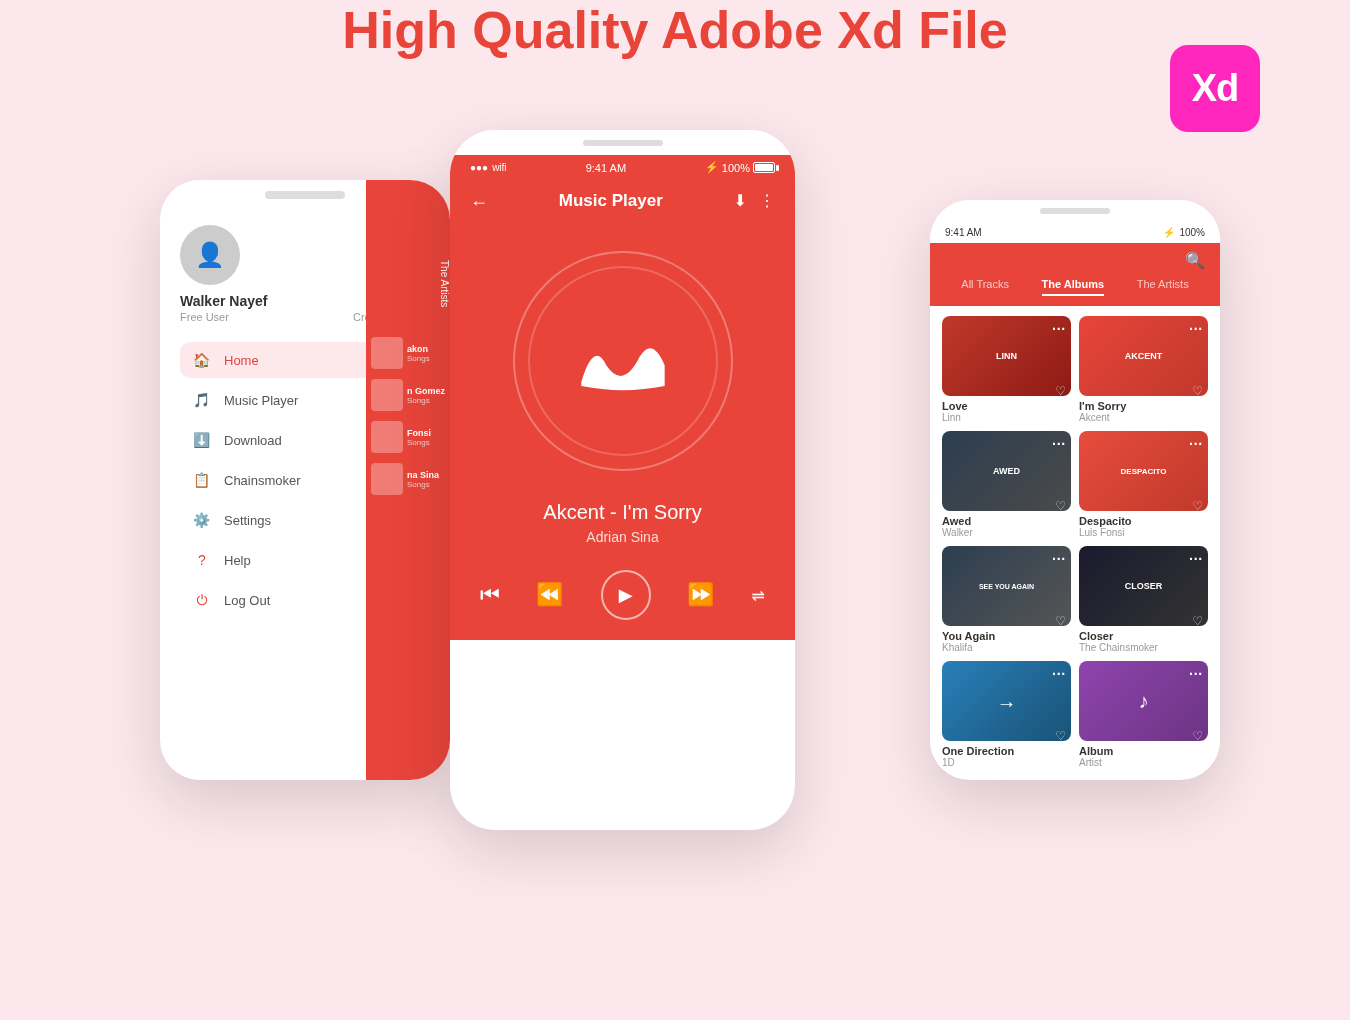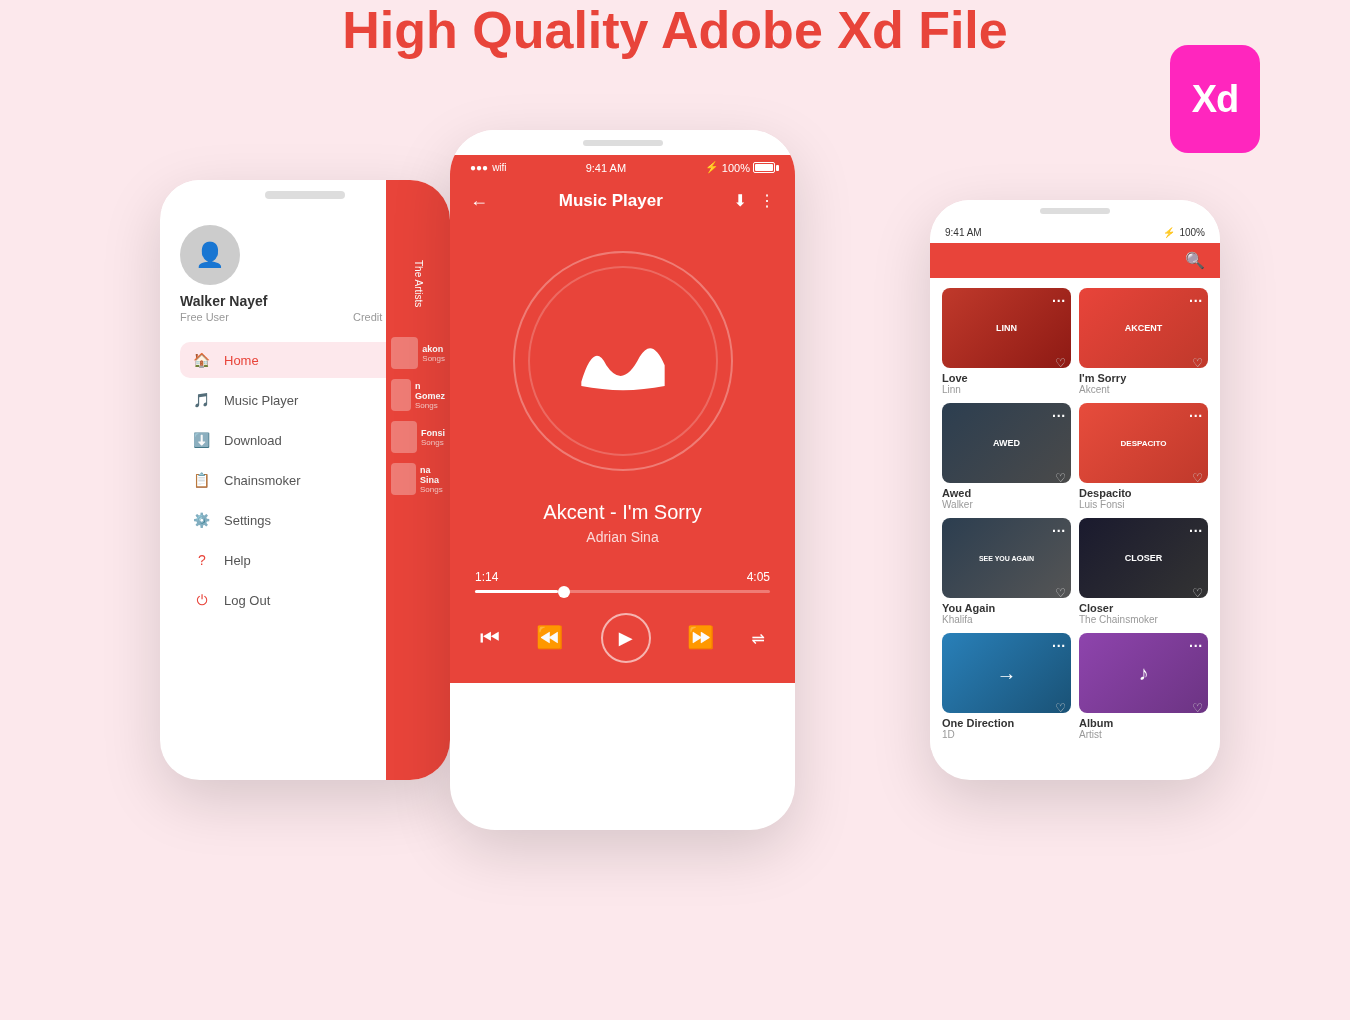--- a/index.html
+++ b/index.html
@@ -22,21 +22,21 @@
       font-weight: 700;
       color: #e8443a;
     }
 
     
     .xd-icon {
       position: absolute;
       top: 45px;
       right: 90px;
       width: 90px;
-      height: 108px;
+      height: 87px;
       background: #ff26be;
       border-radius: 18px;
       display: flex;
       align-items: center;
       justify-content: center;
       color: white;
       font-size: 38px;
       font-weight: 700;
       letter-spacing: -1px;
     }
@@ -151,27 +151,26 @@
       align-items: center;
       justify-content: center;
       color: #e8443a;
     }
 
     
     .left-phone-overlay {
       position: absolute;
       right: 0;
       top: 0;
-      width: 64px;
+      width: 84px;
       height: 100%;
       background: #e8443a;
       display: flex;
       flex-direction: column;
       padding-top: 80px;
-      align-items: center;
     }
     .overlay-tab {
       color: white;
       font-size: 10px;
       writing-mode: vertical-rl;
       margin-bottom: 20px;
     }
 
     
     .phone-center {
@@ -639,30 +638,20 @@
             <svg class="crown-svg" viewBox="0 0 120 70">
               <path d="M10,60 Q25,10 40,40 Q60,70 80,30 Q95,5 110,40 L110,65 Q60,75 10,65 Z" fill="white"></path>
             </svg>
           </div>
         </div>
       </div>
 
       <div class="song-title">Akcent - I'm Sorry</div>
       <div class="song-subtitle">Adrian Sina</div>
 
-      <div class="progress-container">
-        <div class="progress-times">
-          <span>1:14</span>
-          <span>4:05</span>
-        </div>
-        <div class="progress-bar">
-          <div class="progress-fill"></div>
-          <div class="progress-thumb"></div>
-        </div>
-      </div>
 
       <div class="controls">
         <button class="ctrl-btn">⏮</button>
         <button class="ctrl-btn">⏪</button>
         <div class="play-btn">▶</div>
         <button class="ctrl-btn">⏩</button>
         <button class="ctrl-btn" style="font-size:16px;">⇌</button>
       </div>
     </div>
   </div>
@@ -677,20 +666,25 @@
       <div style="display:flex;gap:4px;align-items:center;">
         <span>⚡</span>
         <span>100%</span>
       </div>
     </div>
 
     <div class="albums-header">
       <div class="albums-header-row">
         <span style="color:white;font-size:16px;">🔍</span>
       </div>
+      <div class="albums-tabs">
+        <span class="tab-inactive" style="color:rgba(255,255,255,0.7);font-size:11px;cursor:pointer;">All Tracks</span>
+        <span class="tab-active" style="color:white;font-weight:700;border-bottom:2px solid white;padding-bottom:4px;font-size:11px;cursor:pointer;">The Albums</span>
+        <span class="tab-inactive" style="color:rgba(255,255,255,0.7);font-size:11px;cursor:pointer;">The Artists</span>
+      </div>
     </div>
 
     <div class="albums-grid">
 
       <div class="album-item">
         <div class="album-cover">
           <div class="album-cover-img album-love">
             <span style="font-size:9px;text-align:center;padding:3px;">LINN</span>
             <span class="three-dots">···</span>
           </div>

